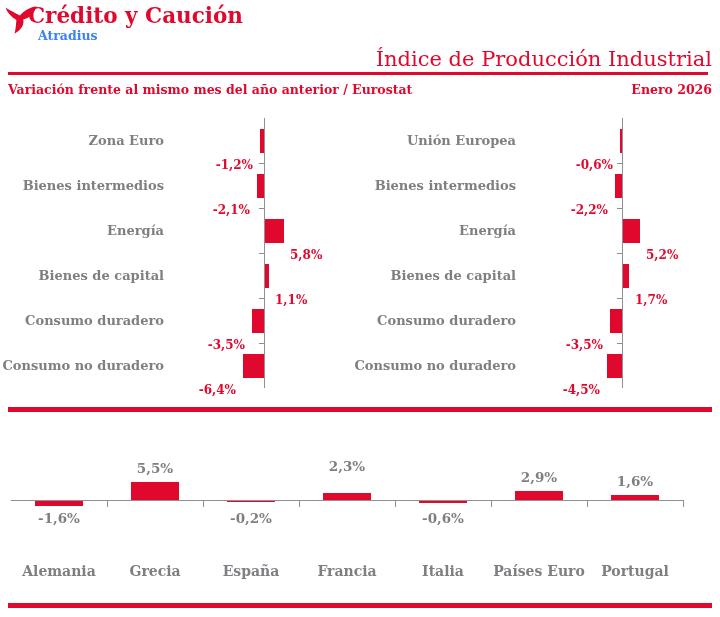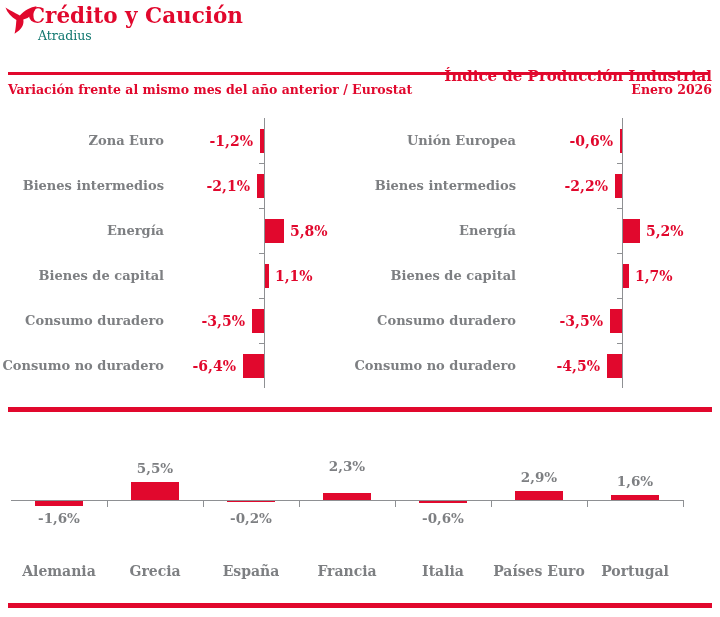--- a/index.html
+++ b/index.html
@@ -5,26 +5,26 @@
   html,body{margin:0;padding:0;background:#ffffff;}
   #stage{
     position:relative;width:720px;height:617px;background:#ffffff;
     font-family:"DejaVu Serif", serif;overflow:hidden;
   }
   .abs{position:absolute;}
   .rline{background:#E1082D;}
   .axis{background:#8E9093;}
   .bar{background:#E1082D;}
   .hlabel{font-size:13px;font-weight:bold;color:#7D7F82;line-height:24px;white-space:nowrap;}
-  .hvalue{font-size:14px;font-weight:bold;color:#E1082D;line-height:24px;white-space:nowrap;}
+  .hvalue{font-size:12px;font-weight:bold;color:#E1082D;line-height:24px;white-space:nowrap;margin-top:24px;}
   .vvalue{font-size:13.5px;font-weight:bold;color:#7D7F82;text-align:center;white-space:nowrap;}
   .country{font-size:14px;font-weight:bold;color:#7D7F82;text-align:center;white-space:nowrap;}
   #logo-text{font-size:21.5px;font-weight:bold;color:#E1082D;white-space:nowrap;}
-  #logo-sub{font-size:12.5px;color:#0f766e;white-space:nowrap;}
-  #page-title{font-size:15px;font-weight:bold;color:#E1082D;text-align:right;white-space:nowrap;margin-top:20px;}
+  #logo-sub{font-size:12.5px;color:#3b82f6;white-space:nowrap;font-weight:bold;}
+  #page-title{font-size:21px;font-weight:normal;color:#E1082D;text-align:right;white-space:nowrap;}
   #subtitle{font-size:12.5px;font-weight:bold;color:#E1082D;white-space:nowrap;}
   #period{font-size:12.5px;font-weight:bold;color:#E1082D;text-align:right;white-space:nowrap;}
 </style>
 </head>
 <body>
 
 <div id="stage">
 
   <svg class="abs" id="logo-icon" style="left:5px;top:6px;" width="32" height="28" viewBox="0 0 32 28">
     <path fill="#E1082D" d="M0.5,1.5 C7,5.5 11.5,7.5 14.8,9.6 C19.5,4.2 25.5,1.2 31.5,0.3 C29.2,7.4 24.4,12.2 18.3,13.6 C19.3,18.6 16.6,23.8 9.6,27.7 C10.8,22.2 11,18 11.4,13.9 C6.2,11 2.3,6.6 0.5,1.5 Z"></path>

